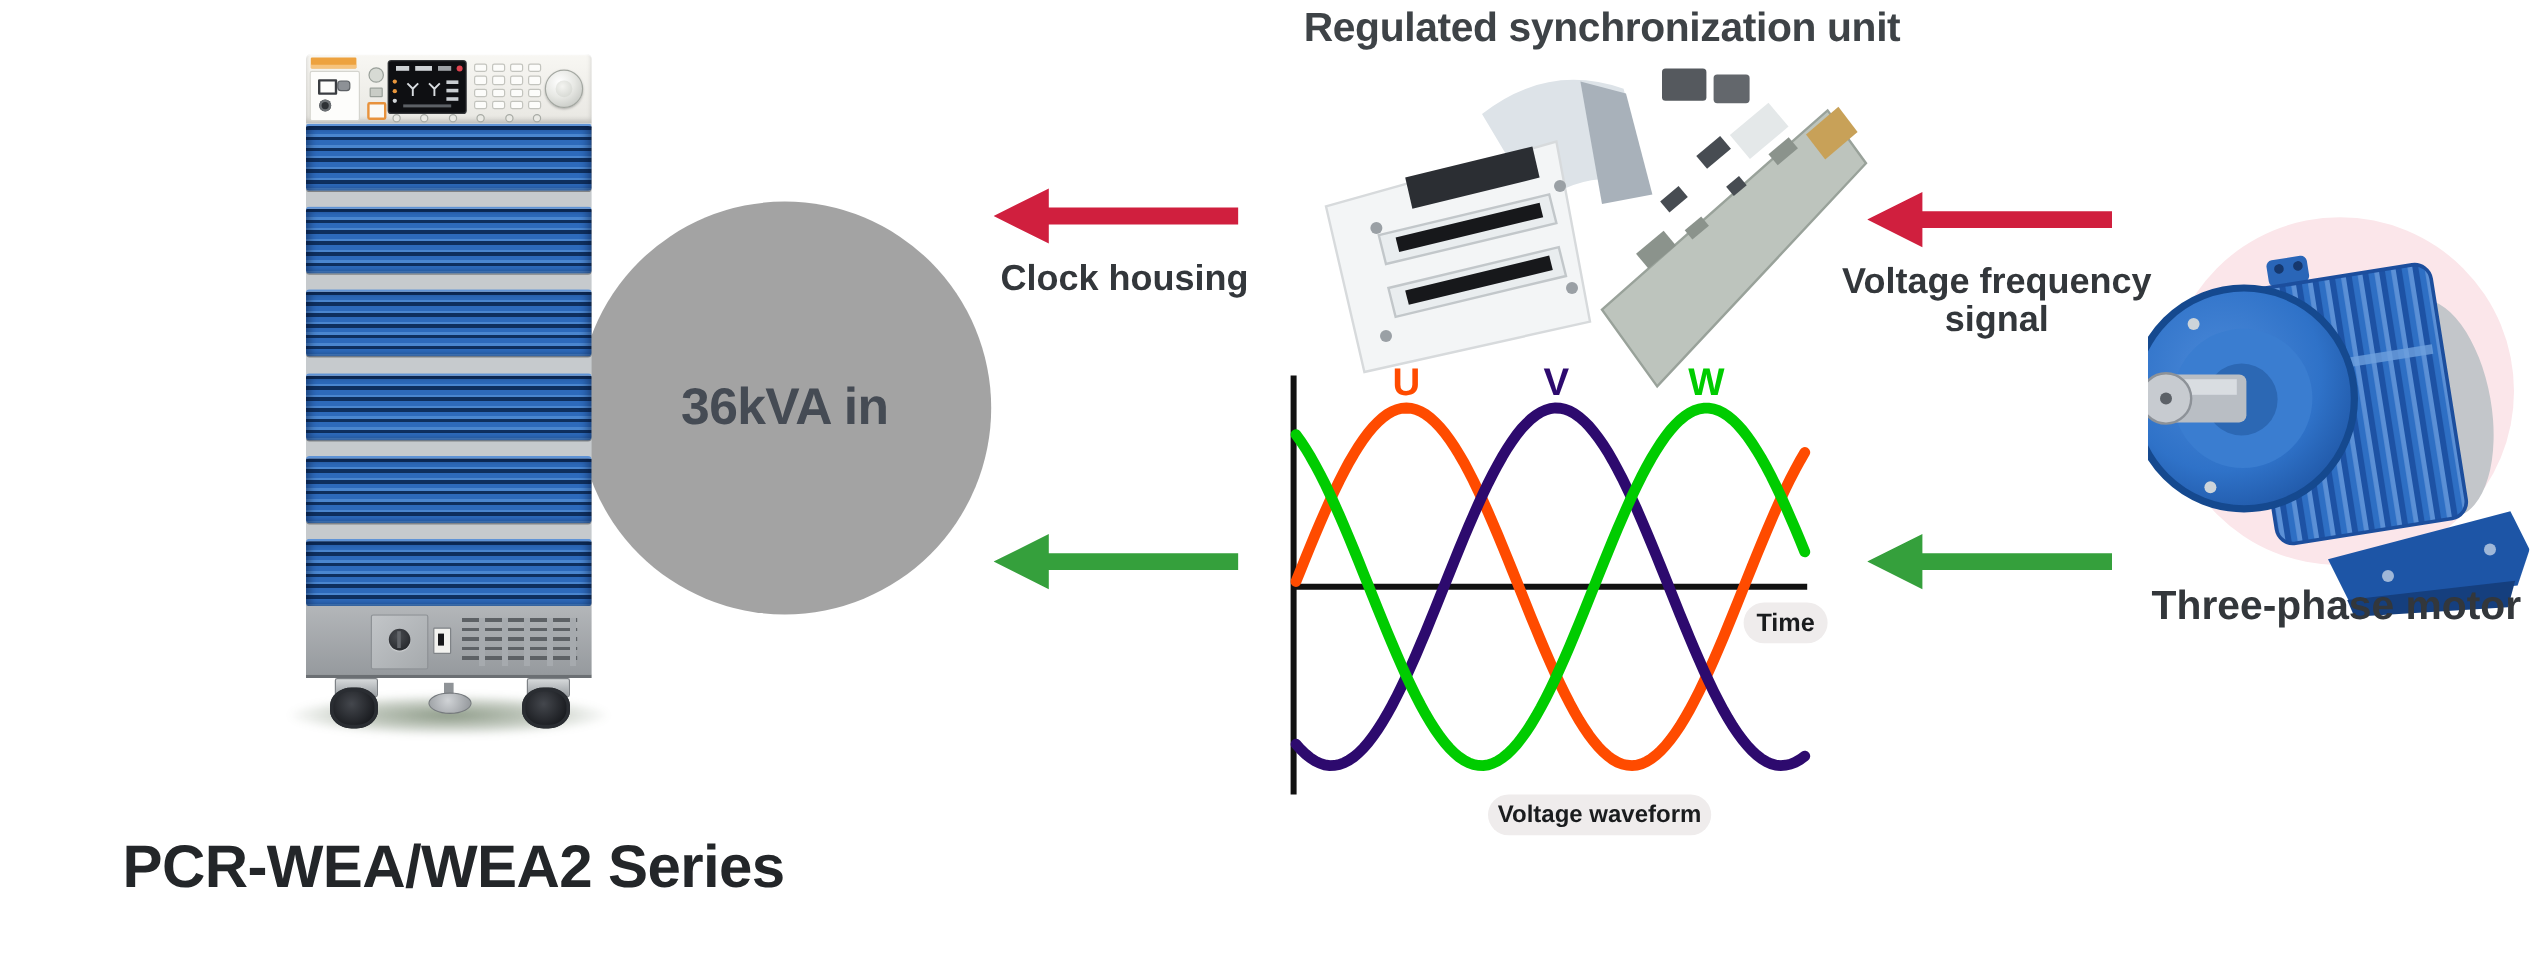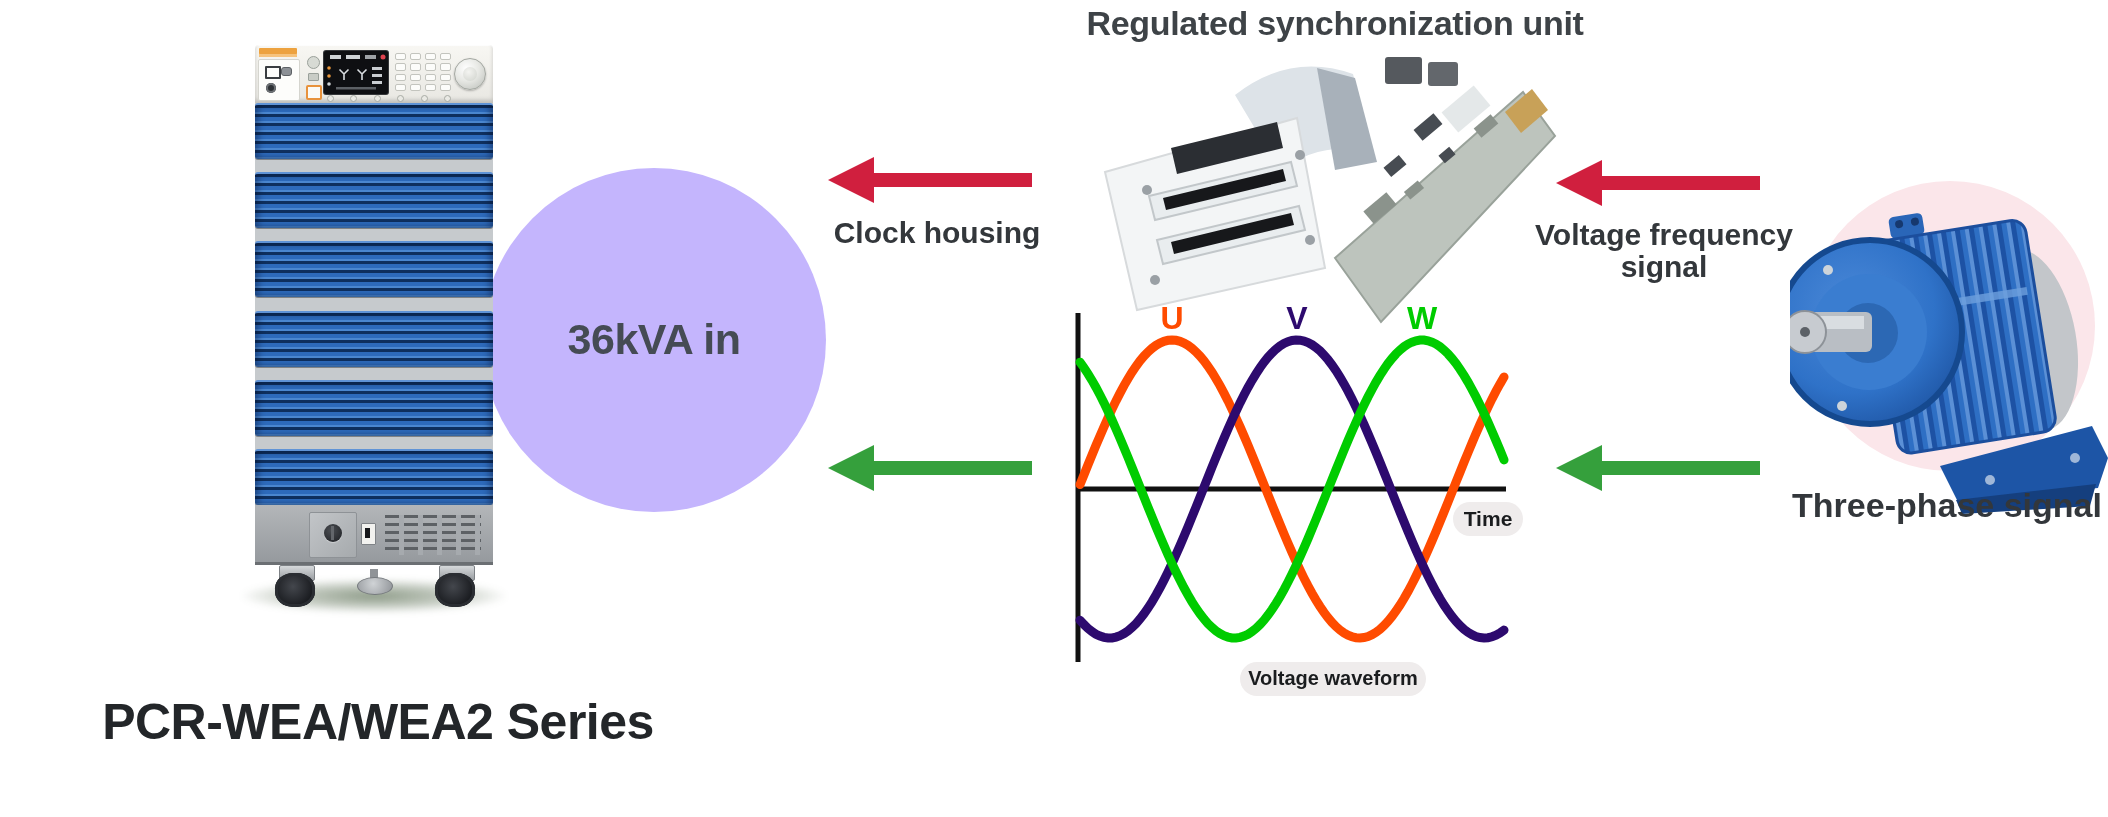--- a/index.html
+++ b/index.html
@@ -94,21 +94,21 @@
   
   #caption{left:0;top:684px;width:756px;text-align:center;z-index:2;}
   #caption .sub{color:#2d3134;font-size:34px;font-weight:700;line-height:1.05;letter-spacing:-0.4px;}
   #caption .main{color:#232629;font-size:50px;font-weight:700;margin-top:9px;letter-spacing:-0.5px;}
 </style>
 </head>
 <body>
 
 <div id="canvas">
 
-  <div id="housing-circle" class="abs" style="background: #c4b5fd;">
+  <div id="housing-circle" class="abs" style="background: #a3a3a3;">
     <div class="badge-text" style="color: rgb(69, 75, 84);">
       <div>36kVA in</div>
     </div>
   </div>
 
   <div id="power-unit" class="abs">
     <div class="ps-shadow abs"></div>
 
     <div class="ps-panel abs">
       <div class="brand-label abs"></div>
@@ -303,19 +303,19 @@
       <circle cx="79" cy="162" r="58" fill="#3a7dd0"></circle>
       <circle cx="78" cy="163" r="30" fill="#2c68b4"></circle>
       <circle cx="38" cy="100" r="5" fill="#cdd4da"></circle>
       <circle cx="52" cy="236" r="5" fill="#cdd4da"></circle>
       <rect x="6" y="142" width="76" height="40" rx="6" fill="#b9bec4"></rect>
       <rect x="6" y="146" width="68" height="13" fill="#d9dde1"></rect>
       <circle cx="15" cy="162" r="21" fill="#c7cbd0" stroke="#8d9298" stroke-width="2"></circle>
       <circle cx="15" cy="162" r="5" fill="#5c6167"></circle>
     </svg>
   </div>
-  <div id="motor-label" class="abs">Three-phase signal</div>
+  <div id="motor-label" class="abs">Three-phase motor</div>
 
   <div id="caption" class="abs">
     <div class="main">PCR-WEA/WEA2 Series</div>
   </div>
 
 </div>
 
 </body></html>

